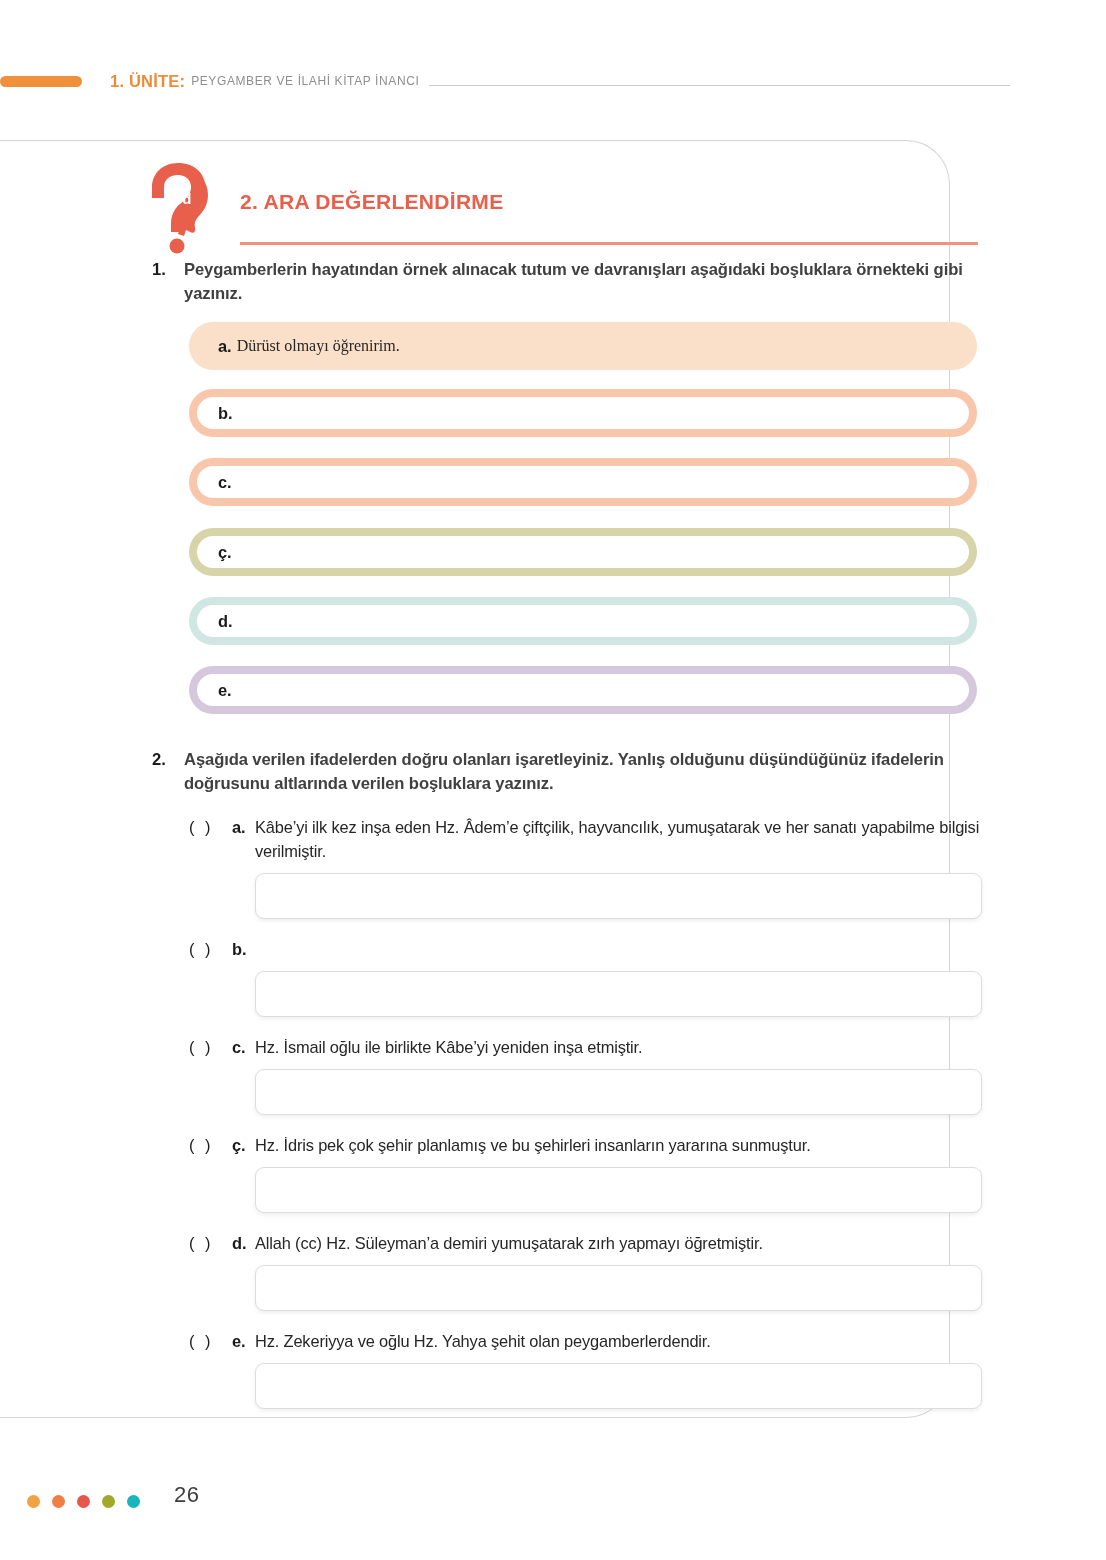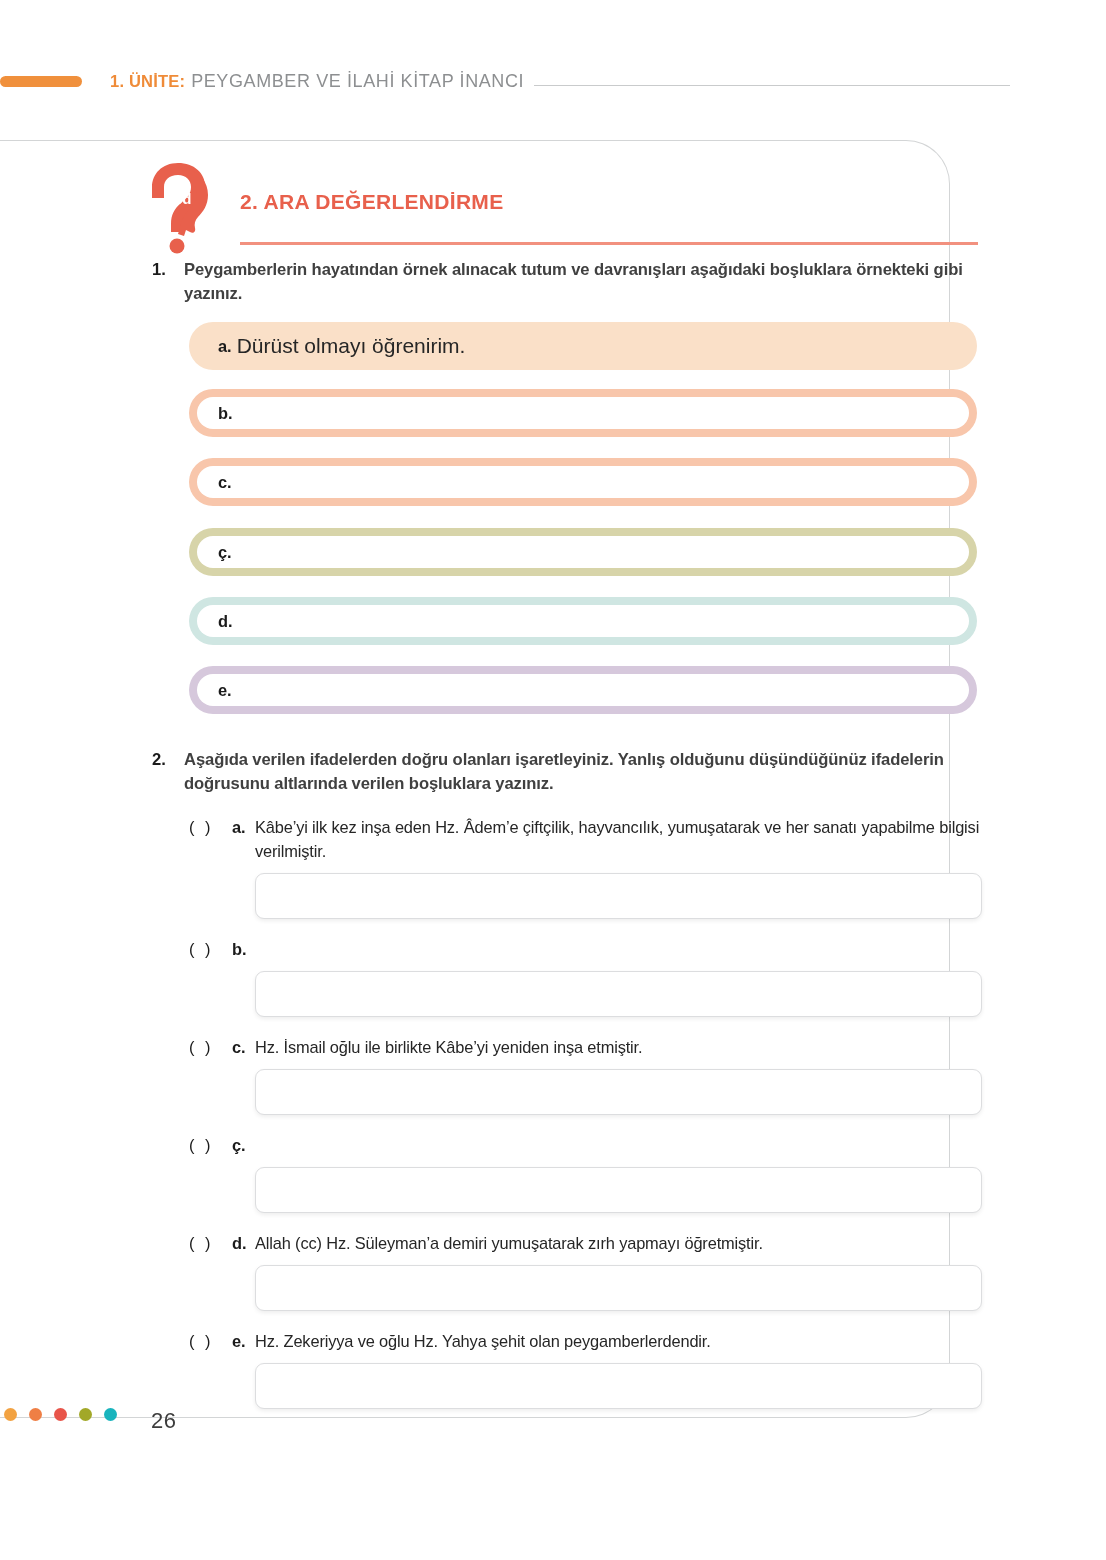--- a/index.html
+++ b/index.html
@@ -39,21 +39,21 @@
   }
   .runhead-unit {
     color: #ef8b38;
     font-size: 16.5px;
     font-weight: bold;
     letter-spacing: 0.2px;
     white-space: nowrap;
   }
   .runhead-title {
     color: #8d8f91;
-    font-size: 18px;
+    font-size: 12px;
     font-weight: normal;
     letter-spacing: 0.6px;
     margin-left: 6px;
     white-space: nowrap;
   }
   .runhead-rule {
     flex: 1;
     height: 1px;
     background: #c9cbcc;
     margin-left: 10px;
@@ -164,24 +164,25 @@
     display: flex;
     align-items: center;
     padding-left: 21px;
   }
   .pill-letter {
     font-size: 16.4px;
     font-weight: bold;
     color: #1b1b1b;
   }
   .pill-answer {
-    font-size: 21px;
+    font-size: 16px;
     font-weight: normal;
     color: #262626;
     margin-left: 5px;
+    font-family: Liberation Serif, serif;
   }
 
   
   .tf { position: absolute; left: 149px; width: 793px; }
   .tf-line { display: flex; align-items: flex-start; }
   .tf-paren {
     flex: none;
     width: 43px;
     font-size: 16.4px;
     color: #1b1b1b;
@@ -210,25 +211,26 @@
     background: #ffffff;
     border: 1px solid #dcdddf;
     border-radius: 9px;
     box-shadow: 0 2px 4px rgba(0,0,0,0.07);
   }
 
   
   .footer {
     position: absolute;
     left: 0;
-    top: 1408px;
+    top: 1468px;
     width: 200px;
     height: 40px;
     display: flex;
-    align-items: flex-start;
+    align-items: flex-end;
+    padding-left: 23px;
   }
   .dot {
     width: 13px;
     height: 13px;
     border-radius: 50%;
     margin-right: 12px;
   }
   .dot:first-child { margin-left: 4px; }
   .pagenum {
     font-size: 22px;
@@ -346,20 +348,21 @@
         <span class="tf-letter">c.</span>
         <span class="tf-text">Hz. İsmail oğlu ile birlikte Kâbe’yi yeniden inşa etmiştir.</span>
       </div>
       <div class="tf-box"></div>
     </div>
 
     <div class="tf" style="top:994px;">
       <div class="tf-line">
         <span class="tf-paren">(   )</span>
         <span class="tf-letter">ç.</span>
+        <span class="tf-text">Hz. İdris pek çok şehir planlamış ve bu şehirleri insanların yararına sunmuştur.</span>
       </div>
       <div class="tf-box"></div>
     </div>
 
     <div class="tf" style="top:1092px;">
       <div class="tf-line">
         <span class="tf-paren">(   )</span>
         <span class="tf-letter">d.</span>
         <span class="tf-text">Allah (cc) Hz. Süleyman’a demiri yumuşatarak zırh yapmayı öğretmiştir.</span>
       </div>

